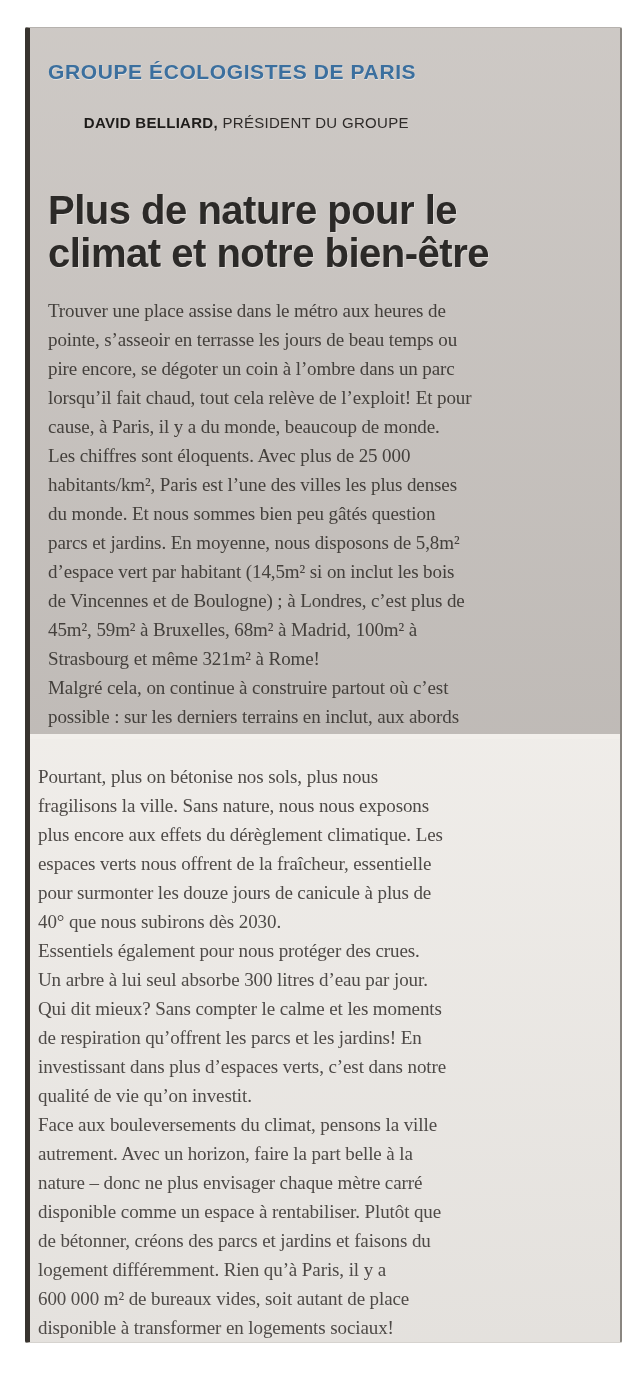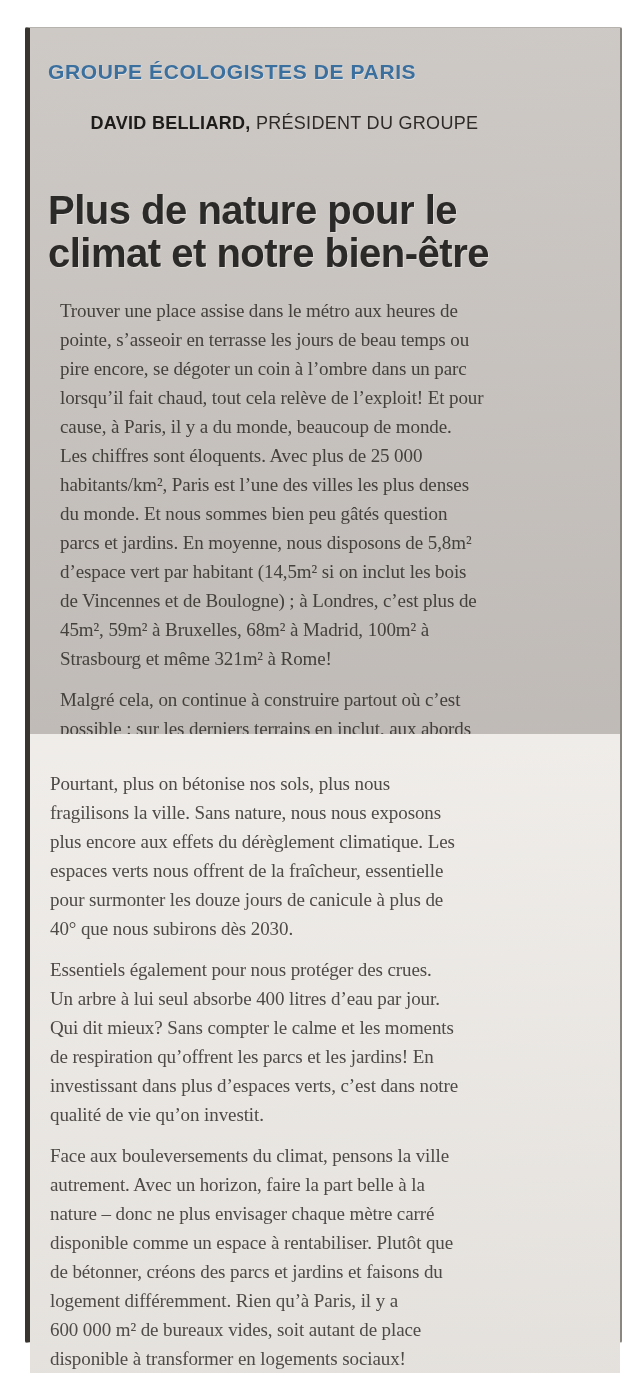--- a/index.html
+++ b/index.html
@@ -54,40 +54,40 @@
     font-size: 21px;
     font-weight: 700;
     letter-spacing: 0.6px;
     color: var(--kicker-blue, #3b6f9e);
     line-height: 26px;
     margin-bottom: 8px;
     text-shadow: 0.5px 0.5px 0 rgba(255,255,255,0.45);
     white-space: pre;
   }
   .author {
-    font-size: 18px;
+    font-size: 15px;
     line-height: 20px;
     letter-spacing: 0.3px;
     color: var(--author-ink, #262422);
     white-space: pre;
   }
   .author .author-name { font-weight: 700; color: #1e1c1a; }
   .author .author-role { font-weight: 400; color: #2e2b29; }
   .title {
     margin: 36px 0 21px 0;
     font-size: 40px;
     line-height: 43px;
     font-weight: 700;
     letter-spacing: -0.5px;
     color: var(--title-ink, #2c2a28);
     text-shadow: 1px 1px 0 rgba(255,255,255,0.35);
     white-space: pre;
   }
   .body {
-    margin: 12px;
+    margin: 0;
     font-family: "Liberation Serif", serif;
     font-size: 19px;
     line-height: 29px;
     letter-spacing: -0.1px;
     white-space: pre;
   }
   .b1 { color: var(--body-ink-dark, #44403c); }
   .b2 { color: var(--body-ink-light, #4e4a47); }
 </style>
 </head>
@@ -124,21 +124,21 @@
     <div class="sec-gap"></div>
 
     <section class="sec sec2">
       <p class="body b2">Pourtant, plus on bétonise nos sols, plus nous
 fragilisons la ville. Sans nature, nous nous exposons
 plus encore aux effets du dérèglement climatique. Les
 espaces verts nous offrent de la fraîcheur, essentielle
 pour surmonter les douze jours de canicule à plus de
 40° que nous subirons dès 2030.</p>
       <p class="body b2">Essentiels également pour nous protéger des crues.
-Un arbre à lui seul absorbe 400 litres d’eau par jour.
+Un arbre à lui seul absorbe 300 litres d’eau par jour.
 Qui dit mieux? Sans compter le calme et les moments
 de respiration qu’offrent les parcs et les jardins! En
 investissant dans plus d’espaces verts, c’est dans notre
 qualité de vie qu’on investit.</p>
       <p class="body b2">Face aux bouleversements du climat, pensons la ville
 autrement. Avec un horizon, faire la part belle à la
 nature – donc ne plus envisager chaque mètre carré
 disponible comme un espace à rentabiliser. Plutôt que
 de bétonner, créons des parcs et jardins et faisons du
 logement différemment. Rien qu’à Paris, il y a

